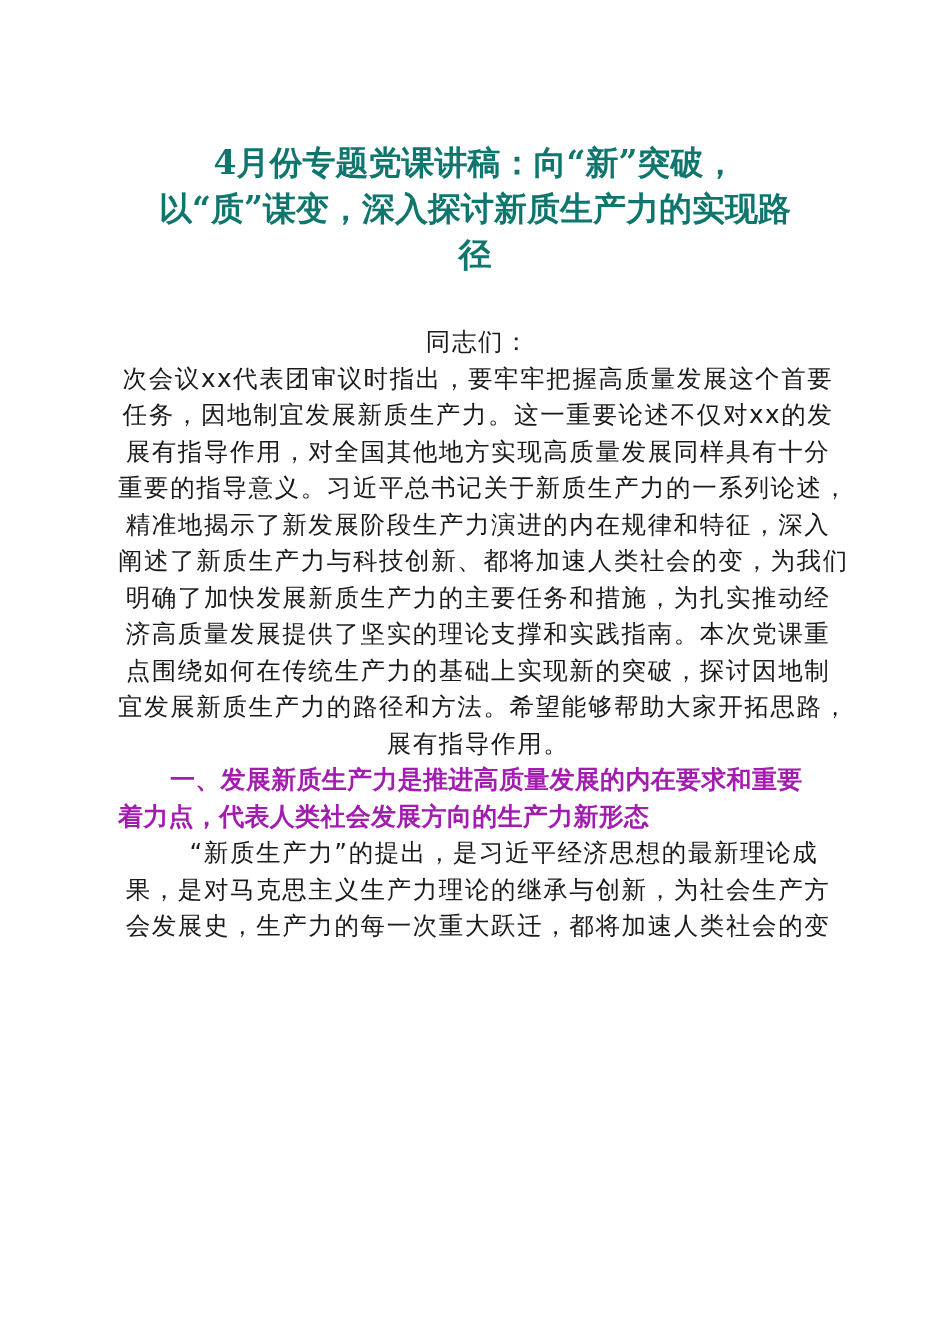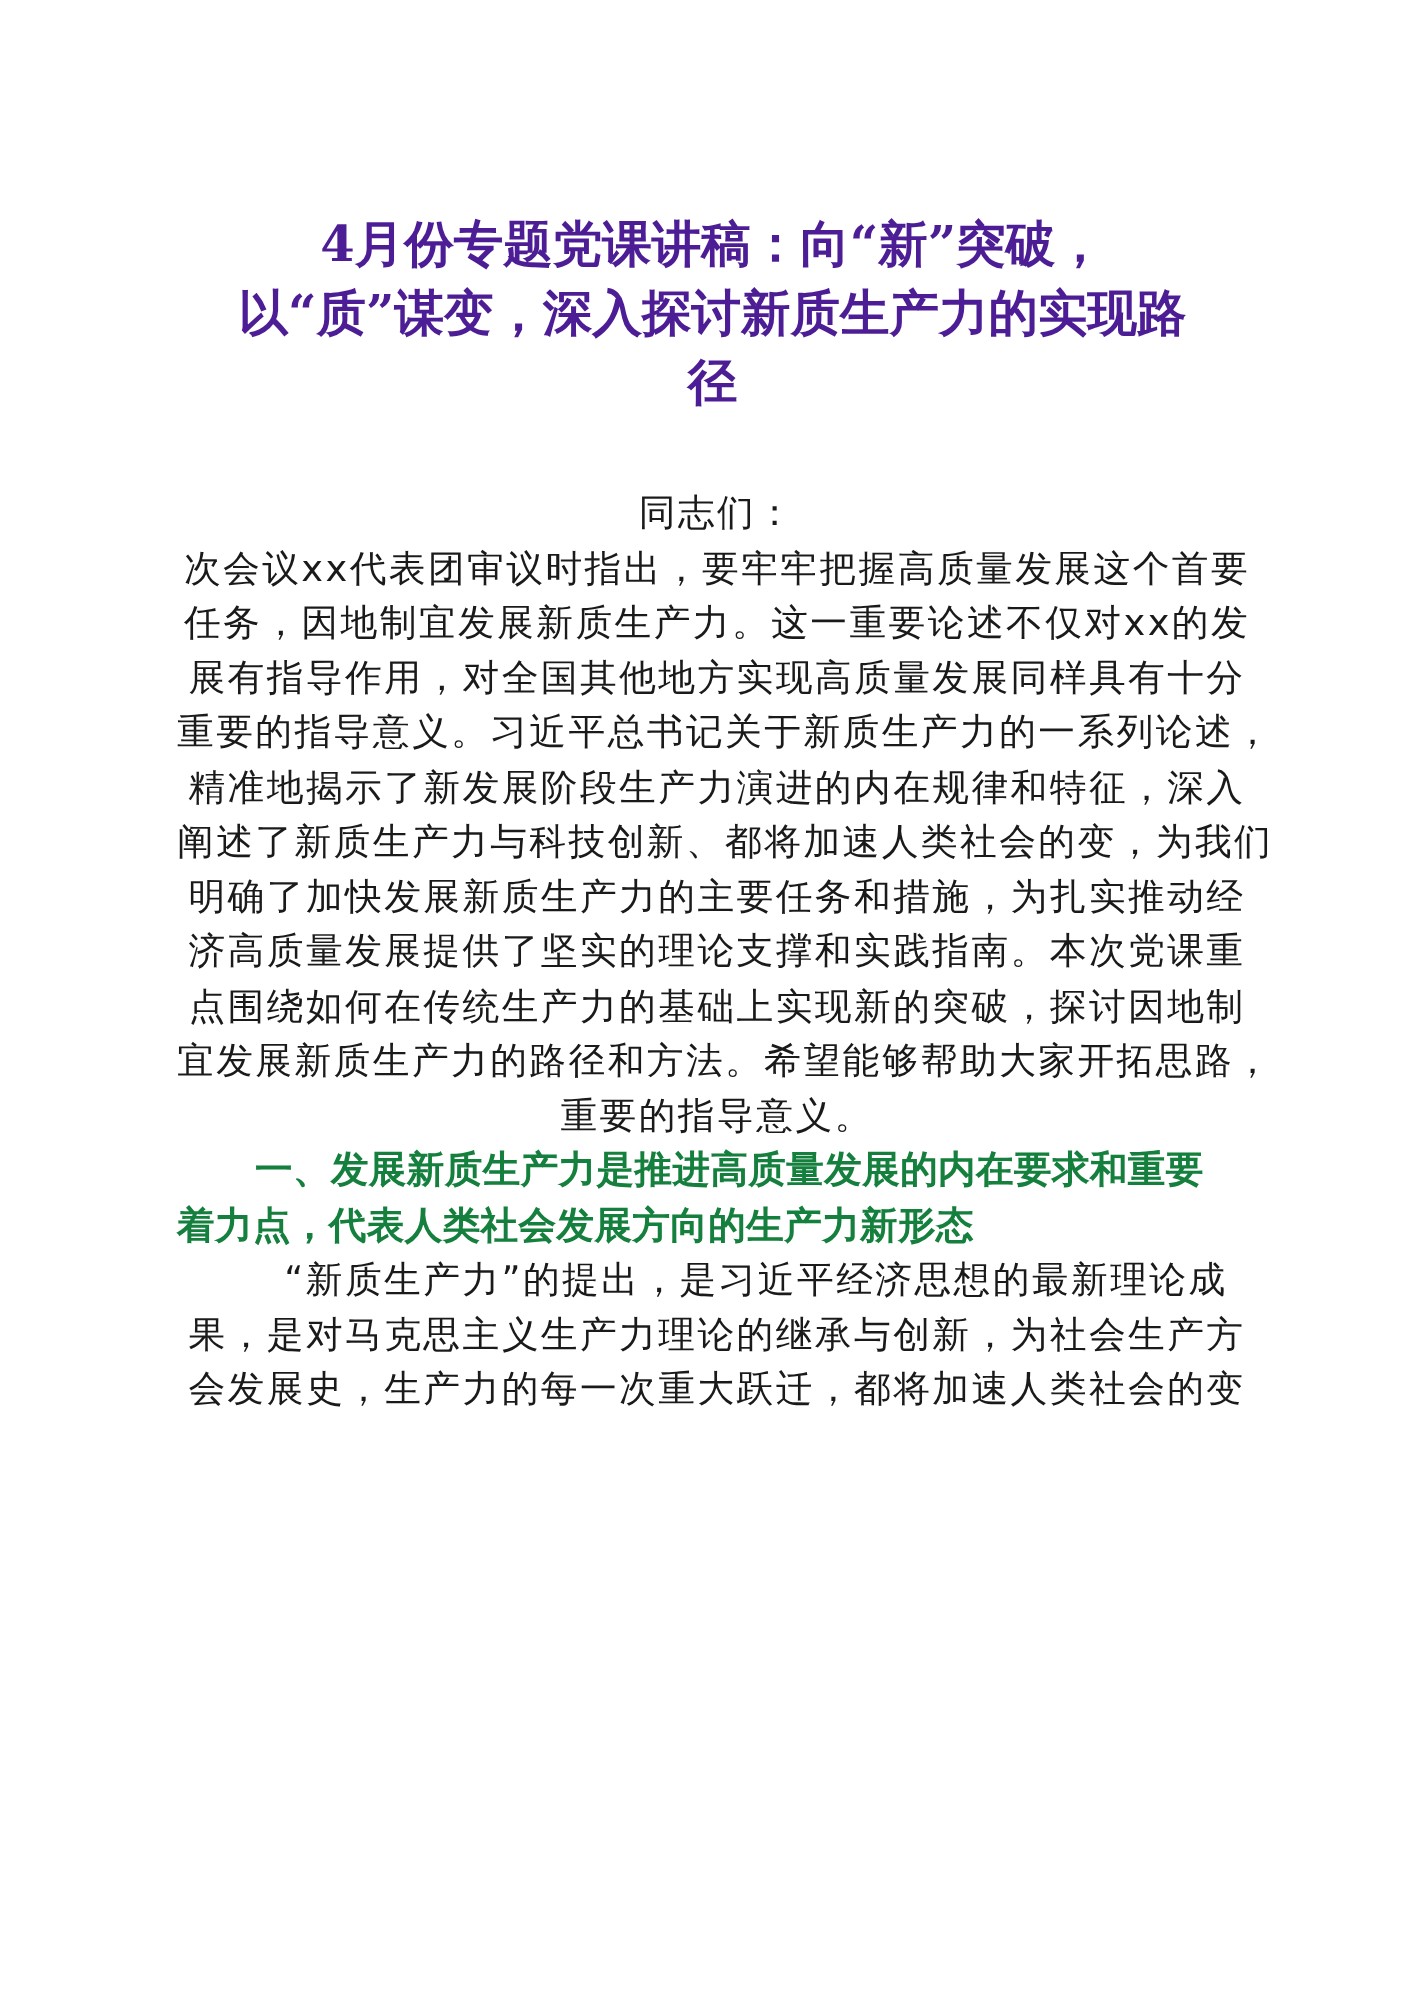--- a/index.html
+++ b/index.html
@@ -24,21 +24,21 @@
     .title {
       position: absolute;
       left: 0;
       top: 140px;
       width: 950px;
       text-align: center;
       font-family: "DejaVu Serif", "Liberation Serif", serif;
       font-weight: bold;
       font-size: 33px;
       line-height: 46px;
-      color: #4c1d95;
+      color: #0f766e;
     }
     .title-line {
       display: block;
       white-space: nowrap;
     }
     .body {
       position: absolute;
       left: 118px;
       top: 324px;
       width: 720px;
@@ -55,21 +55,21 @@
       text-align: center;
     }
     .indent {
       padding-left: 52px;
     }
     .heading-line {
       display: block;
       height: 36.5px;
       white-space: nowrap;
       font-weight: bold;
-      color: #15803d;
+      color: #a21caf;
       font-size: 25px;
       letter-spacing: 0.3px;
     }
   </style>
 </head>
 <body>
 
 <div class="page">
 
   <div class="title">
@@ -85,21 +85,21 @@
       <span class="line">次会议xx代表团审议时指出，要牢牢把握高质量发展这个首要</span>
       <span class="line">任务，因地制宜发展新质生产力。这一重要论述不仅对xx的发</span>
       <span class="line">展有指导作用，对全国其他地方实现高质量发展同样具有十分</span>
       <span class="line">重要的指导意义。习近平总书记关于新质生产力的一系列论述，</span>
       <span class="line">精准地揭示了新发展阶段生产力演进的内在规律和特征，深入</span>
       <span class="line">阐述了新质生产力与科技创新、都将加速人类社会的变，为我们</span>
       <span class="line">明确了加快发展新质生产力的主要任务和措施，为扎实推动经</span>
       <span class="line">济高质量发展提供了坚实的理论支撑和实践指南。本次党课重</span>
       <span class="line">点围绕如何在传统生产力的基础上实现新的突破，探讨因地制</span>
       <span class="line">宜发展新质生产力的路径和方法。希望能够帮助大家开拓思路，</span>
-      <span class="line">重要的指导意义。</span>
+      <span class="line">展有指导作用。</span>
     </div>
 
     <div>
       <span class="heading-line indent">一、发展新质生产力是推进高质量发展的内在要求和重要</span>
       <span class="heading-line">着力点，代表人类社会发展方向的生产力新形态</span>
     </div>
 
     <div>
       <span class="line indent">“新质生产力”的提出，是习近平经济思想的最新理论成</span>
       <span class="line">果，是对马克思主义生产力理论的继承与创新，为社会生产方</span>

